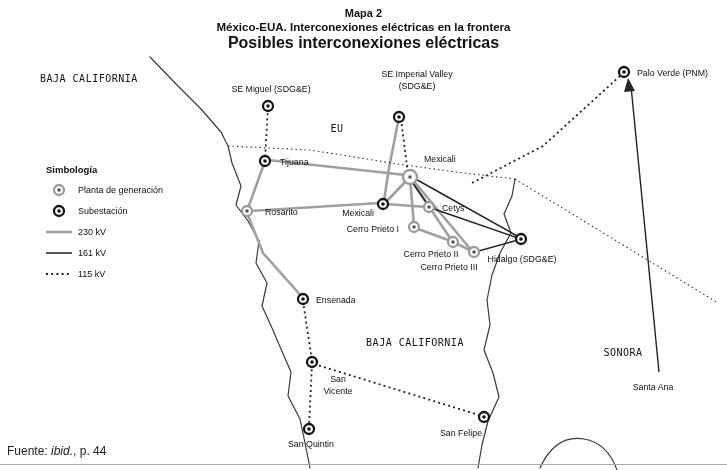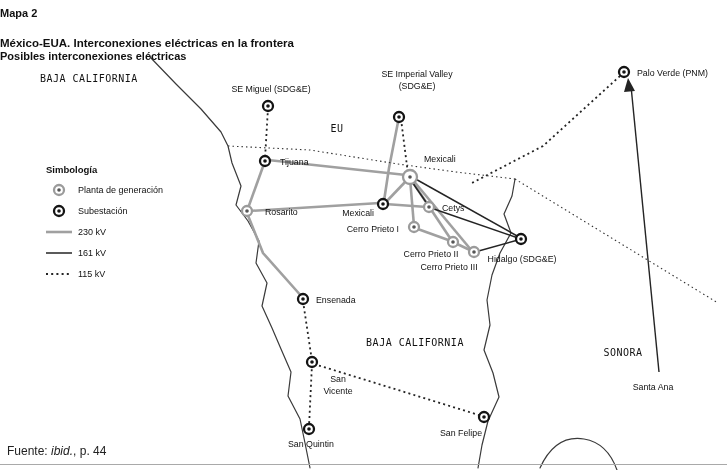--- a/index.html
+++ b/index.html
@@ -1,23 +1,23 @@
 <!DOCTYPE html>
 <html><head>
 <meta charset="utf-8">
 <style>
   * { box-sizing: border-box; margin: 0; padding: 0; }
   html, body { background: #ffffff; }
   body { width: 727px; height: 470px; font-family: "Liberation Sans", sans-serif; }
   .page { position: relative; width: 727px; height: 470px; background: #fff; overflow: hidden; }
 
-  .titles { position: absolute; top: 7px; left: 0; width: 100%; text-align: left; z-index: 3; }
+  .titles { position: absolute; top: 7px; left: 0; width: 100%; text-align: center; z-index: 3; }
   .titles .t1 { font-size: 11px;  font-weight: bold; color: #111; }
-  .titles .t2 { font-size: 11.5px; font-weight: bold; color: #111; margin-top: 18px; }
-  .titles .t3 { font-size: 11px; font-weight: bold; color: #111; margin-top: 1px; }
+  .titles .t2 { font-size: 11.5px; font-weight: bold; color: #111; margin-top: 2px; }
+  .titles .t3 { font-size: 16px; font-weight: bold; color: #111; margin-top: 1px; }
 
   svg#map-svg { position: absolute; top: 0; left: 0; }
 
   .coast { fill: none; stroke: #3a3a3a; stroke-width: 1.2; stroke-linejoin: round; stroke-linecap: round; }
 
   .map-label    { font: 8.8px "Liberation Sans", sans-serif; fill: #111; }
   .region-label { font: 10px "DejaVu Sans Mono", monospace; fill: #111; letter-spacing: 0.5px; }
   .legend-title { font: bold 9.5px "Liberation Sans", sans-serif; fill: #111; }
   .legend-label { font: 9px "Liberation Sans", sans-serif; fill: #111; }
 

